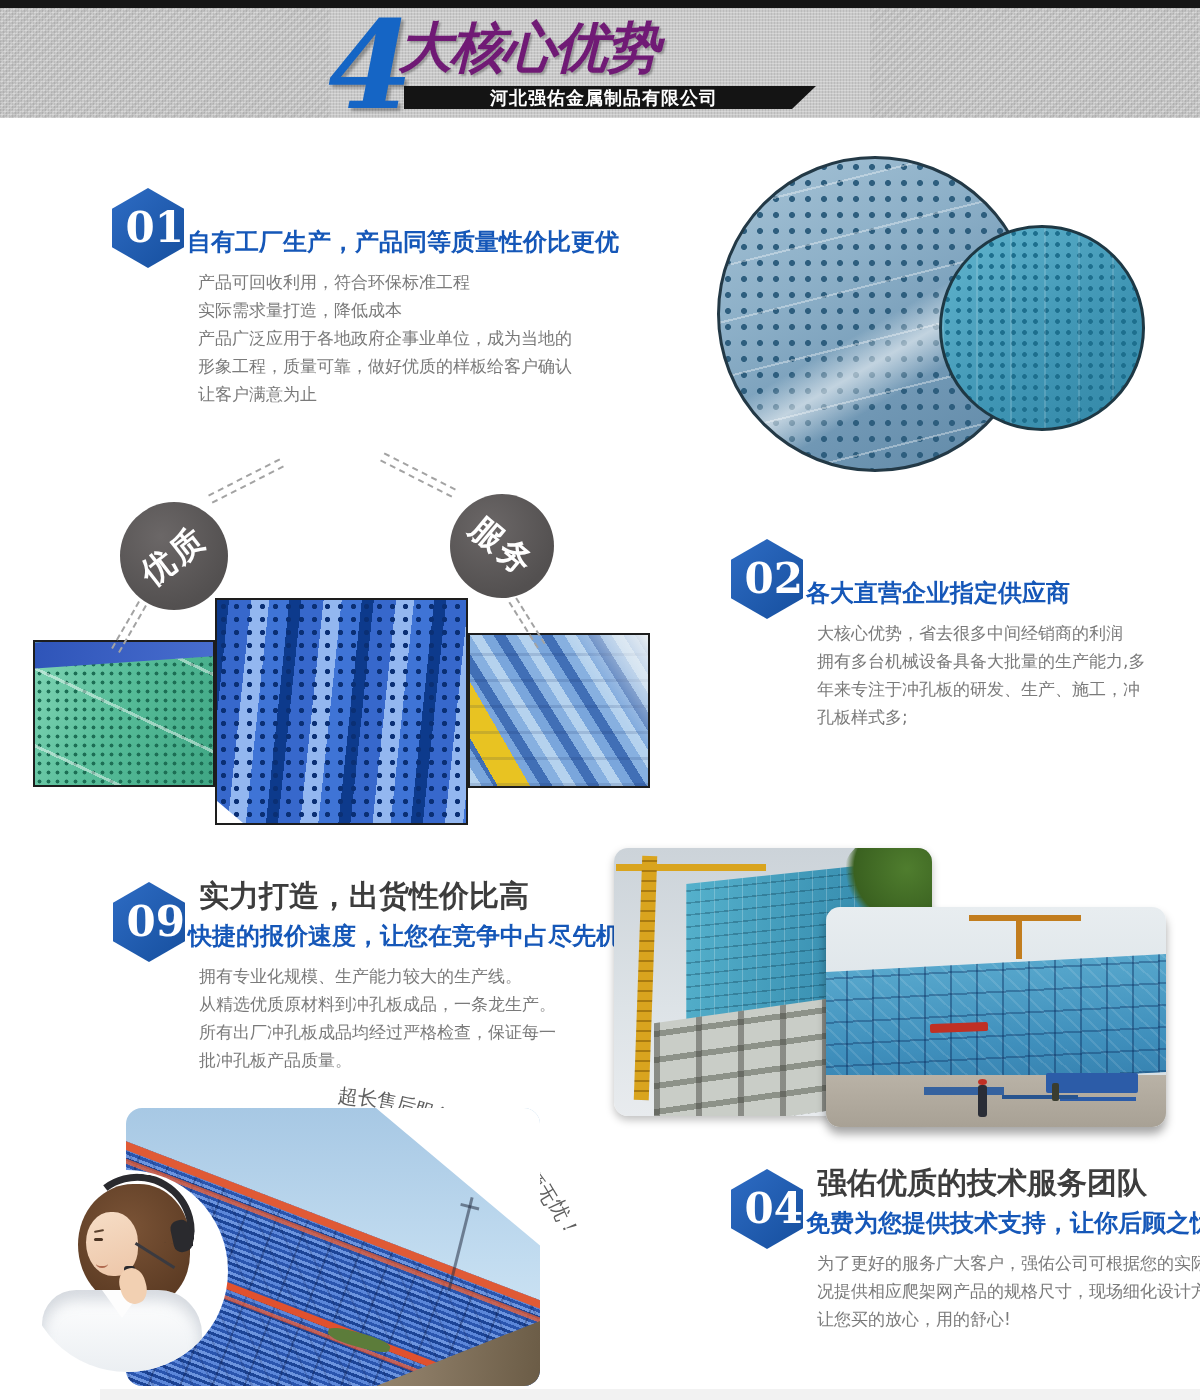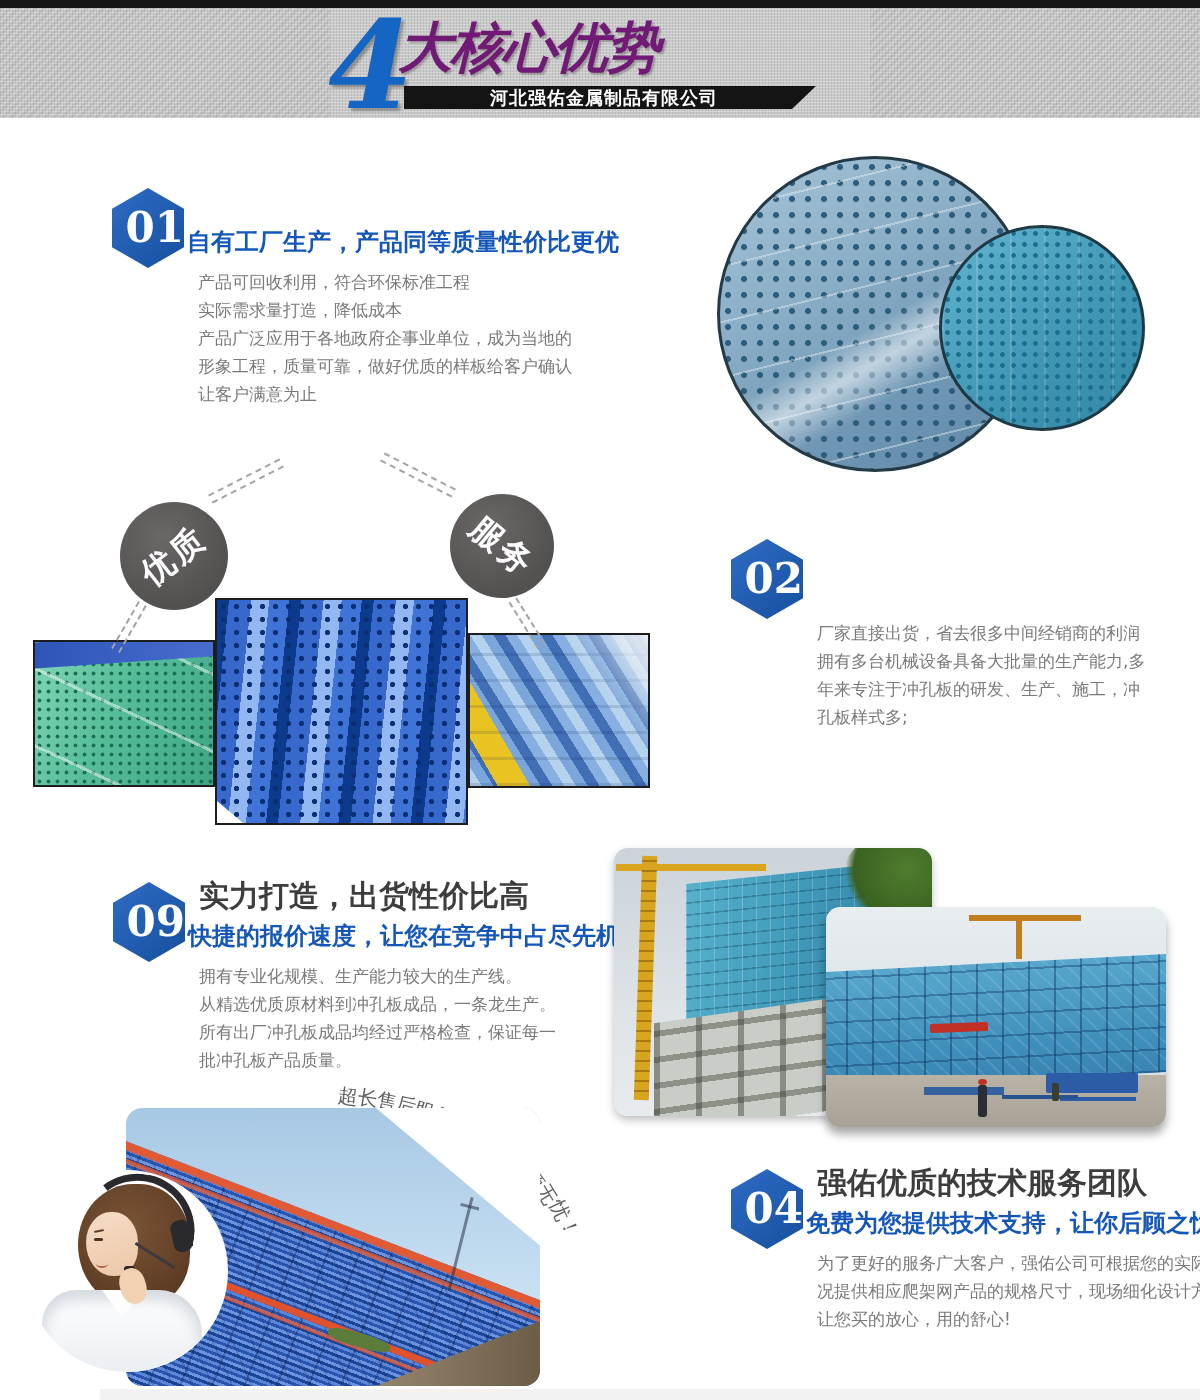--- a/index.html
+++ b/index.html
@@ -241,21 +241,22 @@
   </div>
 
   <div class="panel panel-green"></div>
   <div class="panel panel-blue-center">
     <div class="corner-fold"></div>
   </div>
   <div class="panel panel-blue-right"></div>
 
   <div class="adv adv2">
     <div class="hex">02</div>
-    <div class="adv-body">厂家直接出货，省去很多中间经销商的利润
+    <div class="adv-sub">各大直营企业指定供应商</div>
+    <div class="adv-body">大核心优势，省去很多中间经销商的利润
 拥有多台机械设备具备大批量的生产能力,多
 年来专注于冲孔板的研发、生产、施工，冲
 孔板样式多;</div>
   </div>
 
   <div class="photo photo-a">
     <div class="crane-boom"></div>
     <div class="crane-mast"></div>
     <div class="bldg-mesh"></div>
     <div class="bldg-lower"></div>

